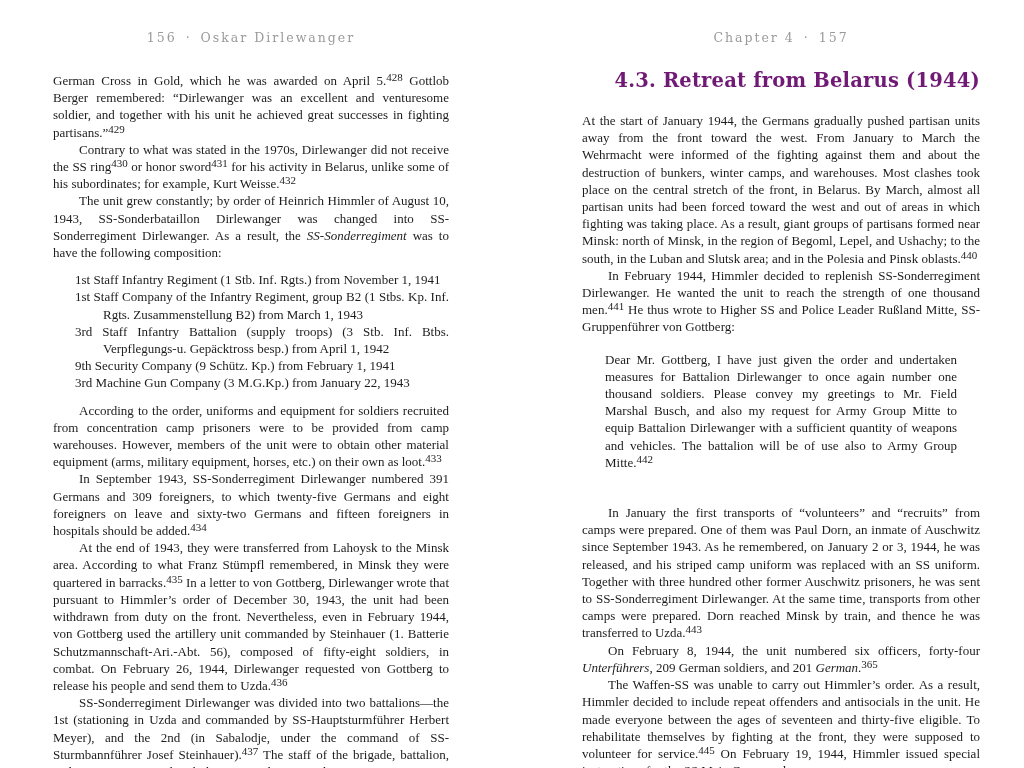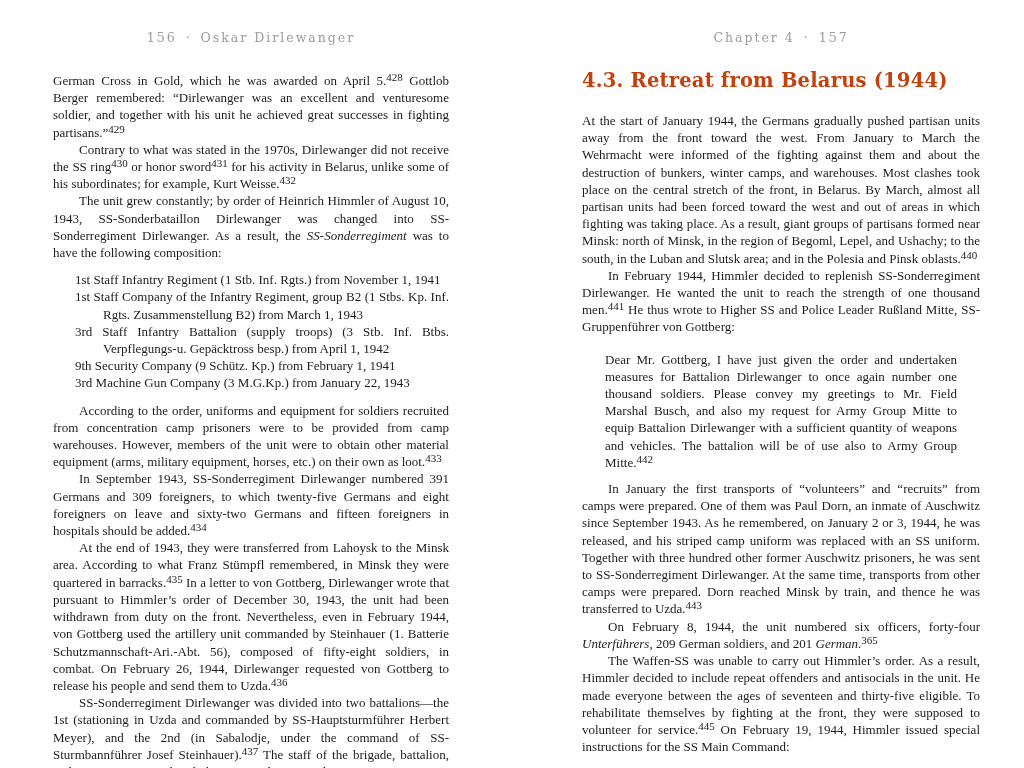--- a/index.html
+++ b/index.html
@@ -30,23 +30,24 @@
     color: #9a9a9a;
     letter-spacing: 2px;
     white-space: nowrap;
   }
   .running-head .sep { margin: 0 9px; }
 
   .section-heading {
     font-family: "DejaVu Serif", serif;
     font-weight: bold;
     font-size: 19.5px;
-    color: #c2410c;
+    color: #701a75;
     letter-spacing: 0.2px;
     margin: 24px 0 20px 0;
+    text-align: right;
   }
 
   .bodytext {
     font-family: "Liberation Serif", serif;
     font-size: 13px;
     line-height: 17.2px;
     color: #1c1c1c;
     text-align: justify;
     text-align-last: left;
   }
@@ -56,21 +57,21 @@
   p.indent { text-indent: 26px; }
 
   .unit-list { margin: 10px 0; }
   .list-item {
     padding-left: 50px;
     text-indent: -28px;
     margin: 2.5px 0;
   }
 
   .block-quote {
-    margin: 15px 23px 9px 23px;
+    margin: 15px 23px 33px 23px;
   }
 
   sup {
     font-size: 11px;
     line-height: 0;
     vertical-align: baseline;
     position: relative;
     top: -4px;
   }
   .it { font-style: italic; }

